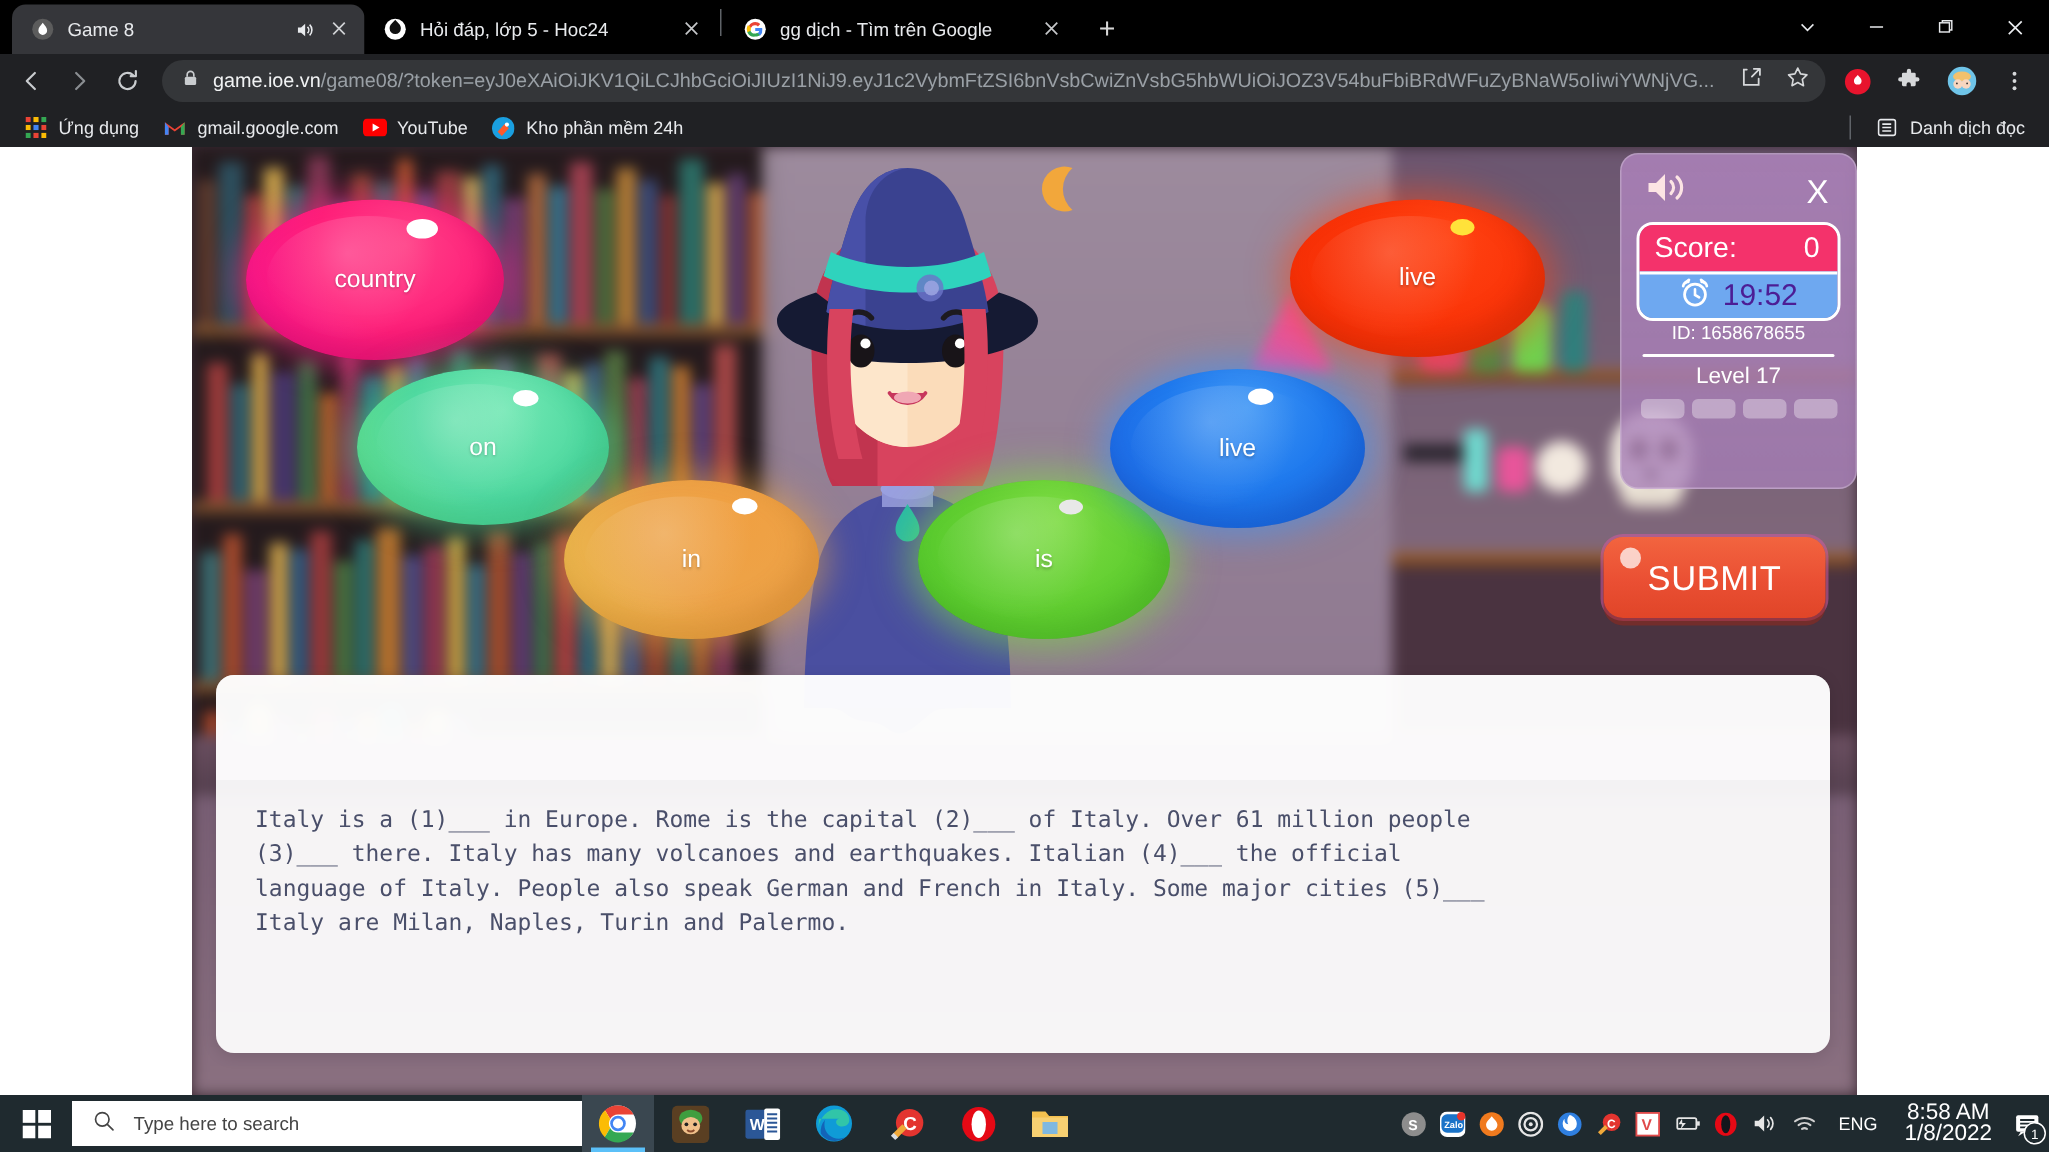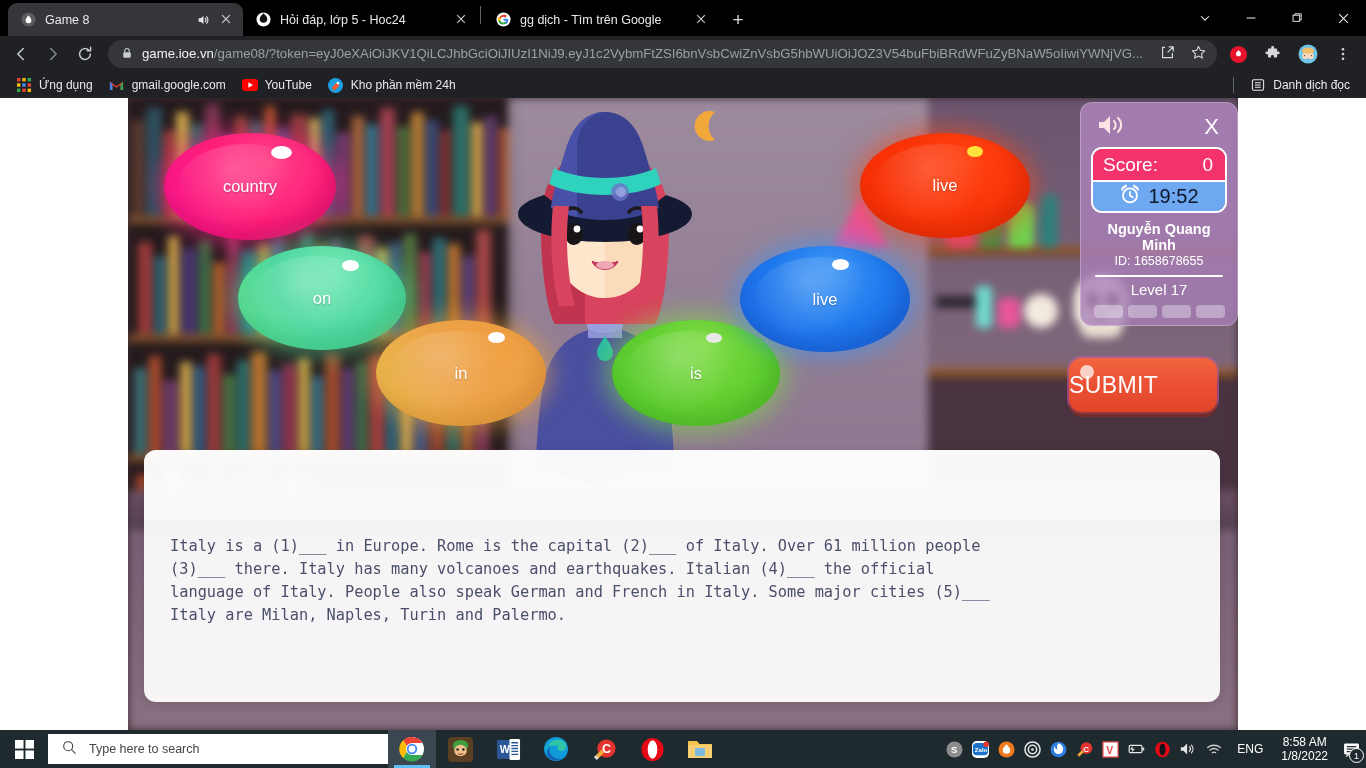--- a/index.html
+++ b/index.html
@@ -91,36 +91,36 @@
      background:radial-gradient(circle at 54% 24%, #3d95f5 0%, #1f7aee 45%, #1d63e0 100%);
      box-shadow:0 0 22px 6px rgba(60,150,250,.55), inset -8px -10px 18px rgba(10,60,160,.3);align-items:center; }
   .b-city { left:732px; top:35px; width:170px; height:105px;
      background:radial-gradient(circle at 62% 26%, #ff4212 0%, #fb3408 45%, #f42e05 100%);
      box-shadow:0 0 22px 6px rgba(255,70,20,.5), inset -8px -10px 18px rgba(160,30,0,.3); }
 
   
   .submit { position:absolute; left:941px; top:260px; width:148px; height:54px; border-radius:13px;
             background:linear-gradient(180deg,#f2643f 0%,#ea4f33 55%,#e04528 100%);
             box-shadow:0 5px 0 rgba(150,40,25,.55), 0 0 0 2px rgba(210,90,160,.55);
-            display:flex; align-items:center; }
+            display:flex; align-items:center; justify-content:center; }
   .submit .stxt { color:#fff; font-size:23px; letter-spacing:.4px; }
   .submit .sdot { position:absolute; left:11px; top:7px; width:14px; height:14px; border-radius:50%;
                   background:rgba(255,255,255,.72); }
 
   
   .hud { position:absolute; left:952px; top:4px; width:158px; height:224px; border-radius:12px;
          background:linear-gradient(180deg,rgba(176,133,190,.82),rgba(166,126,182,.78));
          border:1px solid rgba(255,255,255,.25); padding:8px 10px; }
   .hud-top { display:flex; align-items:center; justify-content:space-between; padding:2px 8px 4px 6px; }
   .hud-x { color:#fff; font-size:22px; line-height:1; }
   .scorebox { margin-top:2px; border:2.5px solid #fff; border-radius:11px; overflow:hidden; }
   .score-row { background:#f4326b; height:31px; display:flex; align-items:center; justify-content:space-between;
                padding:0 12px 0 10px; color:#fff; font-size:19px; }
   .timer-row { background:#6ea8f0; height:31px; display:flex; align-items:center; justify-content:center; gap:7px;
-               color:#0f172a; font-size:20px; border-top:2.5px solid #fff; }
+               color:#4c1d95; font-size:20px; border-top:2.5px solid #fff; }
   .hud-name { text-align:center; color:#fff; font-size:14.5px; font-weight:bold; margin-top:8px; }
   .hud-id { text-align:center; color:#fff; font-size:12.5px; margin-top:1px; }
   .hud-hr { height:2px; background:#fff; margin:7px 4px 4px 4px; border-radius:2px; }
   .hud-level { text-align:center; color:#fff; font-size:15px; }
   .hud-pips { display:flex; gap:5px; justify-content:center; margin-top:7px; }
   .pip { width:29px; height:13px; border-radius:4px; background:rgba(255,255,255,.35); }
 
   
   .qpanel { position:absolute; left:16px; top:352px; width:1076px; height:252px; border-radius:12px;
             background:rgba(255,255,255,.93); box-shadow:0 2px 10px rgba(0,0,0,.12); overflow:hidden; }
@@ -133,21 +133,21 @@
   .startbtn { width:48px; height:38px; display:flex; align-items:center; justify-content:center; }
   .searchbox { width:340px; height:30px; background:#fff; display:flex; align-items:center; gap:12px; padding:0 14px;
                color:#444; font-size:12.5px; }
   .tbapps { display:flex; align-items:center; height:38px; }
   .tbapp { width:48px; height:38px; display:flex; align-items:center; justify-content:center; position:relative; }
   .tbapp.act { background:#3a4750; }
   .tbapp.act::after { content:""; position:absolute; left:6px; right:6px; bottom:0; height:3px; background:#5bc0f8; }
   .tray { position:absolute; right:0; height:38px; display:flex; align-items:center; gap:0; }
   .trayic { width:26px; height:38px; display:flex; align-items:center; justify-content:center; }
   .traylang { color:#fff; font-size:12px; padding:0 10px; }
-  .trayclock { color:#fff; font-size:12px; line-height:14px; text-align:center; padding:0 8px; }
+  .trayclock { color:#fff; font-size:15px; line-height:14px; text-align:center; padding:0 8px; }
   .trayaction { width:30px; height:38px; display:flex; align-items:center; justify-content:center; position:relative; }
   .badge { position:absolute; right:2px; bottom:5px; width:15px; height:15px; border-radius:50%;
            background:#1f2a2f; border:1.5px solid #fff; color:#fff; font-size:9px; display:flex;
            align-items:center; justify-content:center; }
 </style>
 </head>
 <body>
 
 <div class="browser">
 
@@ -629,21 +629,20 @@
             <svg width="22" height="22" viewBox="0 0 24 24">
                 <circle cx="12" cy="13.5" r="7.6" stroke="#fff" stroke-width="2" fill="none"></circle>
                 <path d="M12 9.6v4.2l3 1.8" stroke="#fff" stroke-width="1.9" fill="none" stroke-linecap="round"></path>
                 <path d="M4.6 5.2l3-2.4M19.4 5.2l-3-2.4" stroke="#fff" stroke-width="2" stroke-linecap="round"></path>
                 <path d="M3.4 7.4a3.6 3.6 0 0 1 3.8-3.2M20.6 7.4a3.6 3.6 0 0 0-3.8-3.2" stroke="#fff" stroke-width="2" fill="none" stroke-linecap="round"></path>
               </svg>
           </span>
           <span>19:52</span>
         </div>
       </div>
-      <div class="hud-name">Nguyễn Quang Minh</div>
       <div class="hud-id">ID: 1658678655</div>
       <div class="hud-hr"></div>
       <div class="hud-level">Level 17</div>
       <div class="hud-pips">
         <span class="pip"></span>
         <span class="pip"></span>
         <span class="pip"></span>
         <span class="pip"></span>
       </div>
     </div>

